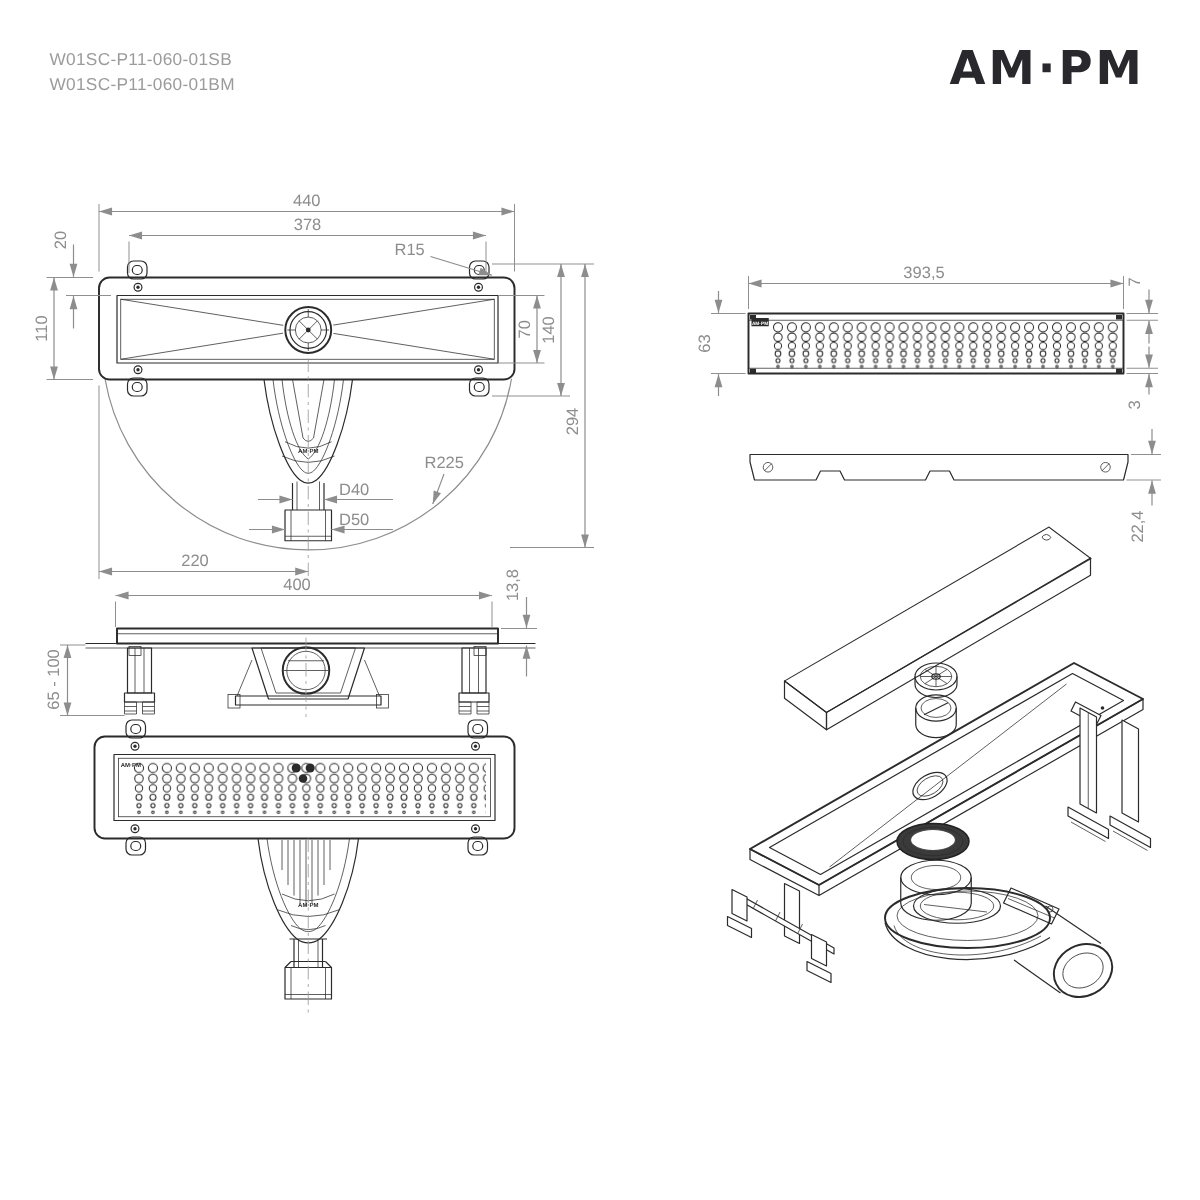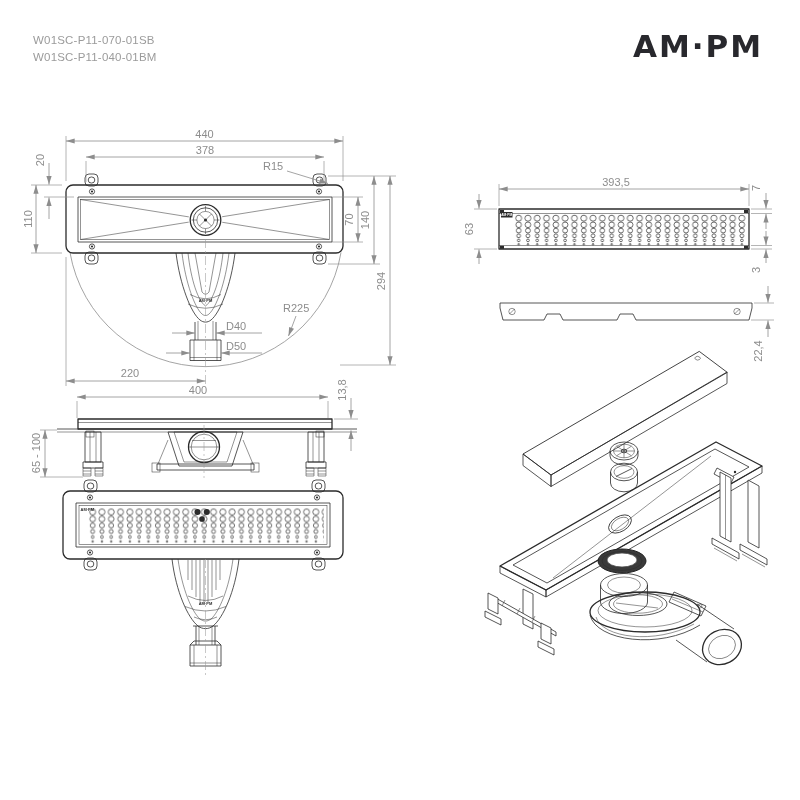--- a/index.html
+++ b/index.html
@@ -20,22 +20,22 @@
   .bt{fill:#2b2b2b;font-size:4px;font-weight:bold;}
   .cl{stroke:#9a9a9a;fill:none;stroke-width:0.55;stroke-dasharray:9 3 2 3;}
   .dark{fill:#2b2b2b;stroke:none;}
 </style>
 </head>
 <body>
 
 <div class="sheet">
 
   <div class="codes">
-    <div>W01SC-P11-070-01SB</div>
-    <div>W01SC-P11-040-01BM</div>
+    <div>W01SC-P11-060-01SB</div>
+    <div>W01SC-P11-060-01BM</div>
   </div>
   <div class="logo">AM·PM</div>
 
   <svg width="800" height="800" viewBox="0 0 800 800">
     <defs>
       <marker id="ae" viewBox="0 0 10 7" refX="9.2" refY="3.5" markerWidth="10" markerHeight="7" orient="auto" markerUnits="userSpaceOnUse">
         <path d="M0.5,0.9 L9.2,3.5 L0.5,6.1 Z" fill="#8d8d8d"></path>
       </marker>
       <marker id="as" viewBox="0 0 10 7" refX="0.8" refY="3.5" markerWidth="10" markerHeight="7" orient="auto" markerUnits="userSpaceOnUse">
         <path d="M9.5,0.9 L0.8,3.5 L9.5,6.1 Z" fill="#8d8d8d"></path>

